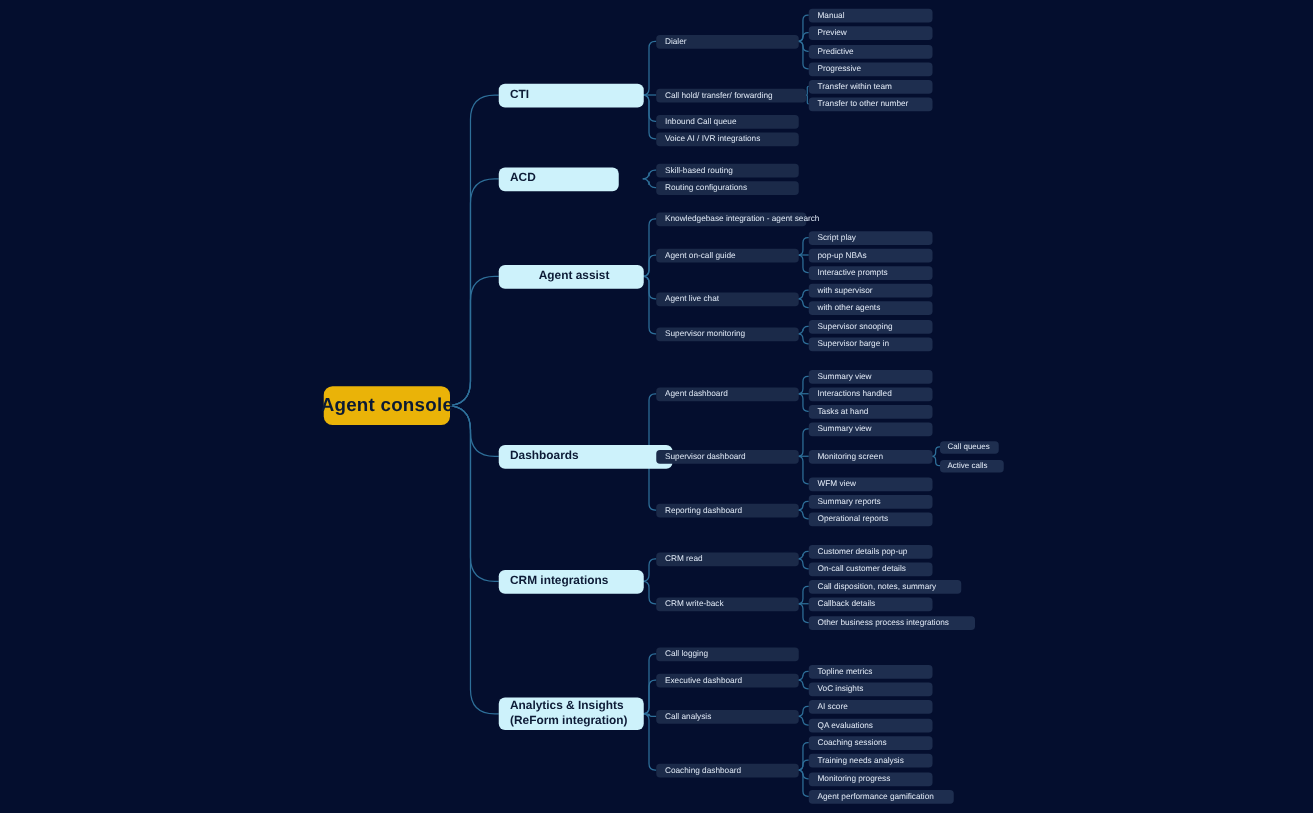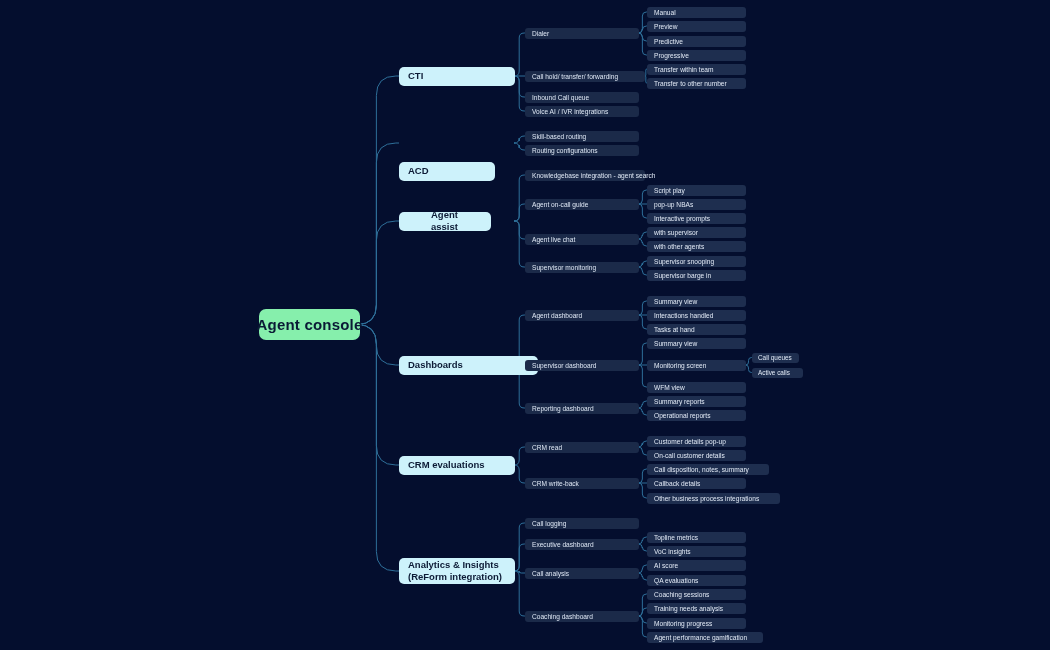--- a/index.html
+++ b/index.html
@@ -14,21 +14,21 @@
   svg.links{position:absolute;left:0;top:0;width:1050px;height:650px;pointer-events:none;}
   .node{
     position:absolute;
     box-sizing:border-box;
     display:flex;
     align-items:center;
     border-radius:4px;
     white-space:nowrap;
   }
   .node.root{
-    background:#86efac;
+    background:#eab308;
     color:#0a1a35;
     font-size:15px;
     font-weight:700;
     border-radius:7px;
     justify-content:center;
     letter-spacing:.2px;
   }
   .node.lvl1{
     background:#cdf2fb;
     color:#0d1b36;
@@ -137,24 +137,24 @@
       <div class="node lvl2" style="left: 525px; top: 27.5px; width: 114px; min-height: 11px; height: 11px;">Dialer</div>
       <div class="node lvl3" style="left: 647px; top: 6.5px; width: 99px; min-height: 11px; height: 11px;">Manual</div>
       <div class="node lvl3" style="left: 647px; top: 20.5px; width: 99px; min-height: 11px; height: 11px;">Preview</div>
       <div class="node lvl3" style="left: 647px; top: 35.5px; width: 99px; min-height: 11px; height: 11px;">Predictive</div>
       <div class="node lvl3" style="left: 647px; top: 49.5px; width: 99px; min-height: 11px; height: 11px;">Progressive</div>
       <div class="node lvl2" style="left: 525px; top: 70.5px; width: 120px; min-height: 11px; height: 11px;">Call hold/ transfer/ forwarding</div>
       <div class="node lvl3" style="left: 647px; top: 63.5px; width: 99px; min-height: 11px; height: 11px;">Transfer within team</div>
       <div class="node lvl3" style="left: 647px; top: 77.5px; width: 99px; min-height: 11px; height: 11px;">Transfer to other number</div>
       <div class="node lvl2" style="left: 525px; top: 91.5px; width: 114px; min-height: 11px; height: 11px;">Inbound Call queue</div>
       <div class="node lvl2" style="left: 525px; top: 105.5px; width: 114px; min-height: 11px; height: 11px;">Voice AI / IVR integrations</div>
-      <div class="node lvl1" style="left: 399px; top: 133.5px; width: 96px; min-height: 19px; height: 19px; margin-top: 28px;">ACD</div>
+      <div class="node lvl1" style="left: 399px; top: 133.5px; width: 96px; min-height: 19px; height: 19px;">ACD</div>
       <div class="node lvl2" style="left: 525px; top: 130.5px; width: 114px; min-height: 11px; height: 11px;">Skill-based routing</div>
       <div class="node lvl2" style="left: 525px; top: 144.5px; width: 114px; min-height: 11px; height: 11px;">Routing configurations</div>
-      <div class="node lvl1" style="left: 399px; top: 211.5px; width: 92px; min-height: 19px; height: 19px; padding-left: 32px;">Agent assist</div>
+      <div class="node lvl1" style="left: 399px; top: 211.5px; width: 116px; min-height: 19px; height: 19px; padding-left: 32px;">Agent assist</div>
       <div class="node lvl2" style="left: 525px; top: 169.5px; width: 120px; min-height: 11px; height: 11px;">Knowledgebase integration - agent search</div>
       <div class="node lvl2" style="left: 525px; top: 198.5px; width: 114px; min-height: 11px; height: 11px;">Agent on-call guide</div>
       <div class="node lvl3" style="left: 647px; top: 184.5px; width: 99px; min-height: 11px; height: 11px;">Script play</div>
       <div class="node lvl3" style="left: 647px; top: 198.5px; width: 99px; min-height: 11px; height: 11px;">pop-up NBAs</div>
       <div class="node lvl3" style="left: 647px; top: 212.5px; width: 99px; min-height: 11px; height: 11px;">Interactive prompts</div>
       <div class="node lvl2" style="left: 525px; top: 233.5px; width: 114px; min-height: 11px; height: 11px;">Agent live chat</div>
       <div class="node lvl3" style="left: 647px; top: 226.5px; width: 99px; min-height: 11px; height: 11px;">with supervisor</div>
       <div class="node lvl3" style="left: 647px; top: 240.5px; width: 99px; min-height: 11px; height: 11px;">with other agents</div>
       <div class="node lvl2" style="left: 525px; top: 261.5px; width: 114px; min-height: 11px; height: 11px;">Supervisor monitoring</div>
       <div class="node lvl3" style="left: 647px; top: 255.5px; width: 99px; min-height: 11px; height: 11px;">Supervisor snooping</div>
@@ -166,21 +166,21 @@
       <div class="node lvl3" style="left: 647px; top: 323.5px; width: 99px; min-height: 11px; height: 11px;">Tasks at hand</div>
       <div class="node lvl2" style="left: 525px; top: 359.5px; width: 114px; min-height: 11px; height: 11px;">Supervisor dashboard</div>
       <div class="node lvl3" style="left: 647px; top: 337.5px; width: 99px; min-height: 11px; height: 11px;">Summary view</div>
       <div class="node lvl3" style="left: 647px; top: 359.5px; width: 99px; min-height: 11px; height: 11px;">Monitoring screen</div>
       <div class="node lvl4" style="left: 752px; top: 352.5px; width: 47.4px; min-height: 10px; height: 10px;">Call queues</div>
       <div class="node lvl4" style="left: 752px; top: 367.5px; width: 50.8px; min-height: 10px; height: 10px;">Active calls</div>
       <div class="node lvl3" style="left: 647px; top: 381.5px; width: 99px; min-height: 11px; height: 11px;">WFM view</div>
       <div class="node lvl2" style="left: 525px; top: 402.5px; width: 114px; min-height: 11px; height: 11px;">Reporting dashboard</div>
       <div class="node lvl3" style="left: 647px; top: 395.5px; width: 99px; min-height: 11px; height: 11px;">Summary reports</div>
       <div class="node lvl3" style="left: 647px; top: 409.5px; width: 99px; min-height: 11px; height: 11px;">Operational reports</div>
-      <div class="node lvl1" style="left: 399px; top: 455.5px; width: 116px; min-height: 19px; height: 19px;">CRM evaluations</div>
+      <div class="node lvl1" style="left: 399px; top: 455.5px; width: 116px; min-height: 19px; height: 19px;">CRM integrations</div>
       <div class="node lvl2" style="left: 525px; top: 441.5px; width: 114px; min-height: 11px; height: 11px;">CRM read</div>
       <div class="node lvl3" style="left: 647px; top: 435.5px; width: 99px; min-height: 11px; height: 11px;">Customer details pop-up</div>
       <div class="node lvl3" style="left: 647px; top: 449.5px; width: 99px; min-height: 11px; height: 11px;">On-call customer details</div>
       <div class="node lvl2" style="left: 525px; top: 477.5px; width: 114px; min-height: 11px; height: 11px;">CRM write-back</div>
       <div class="node lvl3" style="left: 647px; top: 463.5px; width: 122.4px; min-height: 11px; height: 11px;">Call disposition, notes, summary</div>
       <div class="node lvl3" style="left: 647px; top: 477.5px; width: 99px; min-height: 11px; height: 11px;">Callback details</div>
       <div class="node lvl3" style="left: 647px; top: 492.5px; width: 132.75px; min-height: 11px; height: 11px;">Other business process integrations</div>
       <div class="node lvl1" style="left: 399px; top: 558px; width: 116px; min-height: 26px; height: 26px;">Analytics &amp; Insights (ReForm integration)</div>
       <div class="node lvl2" style="left: 525px; top: 517.5px; width: 114px; min-height: 11px; height: 11px;">Call logging</div>
       <div class="node lvl2" style="left: 525px; top: 538.5px; width: 114px; min-height: 11px; height: 11px;">Executive dashboard</div>

